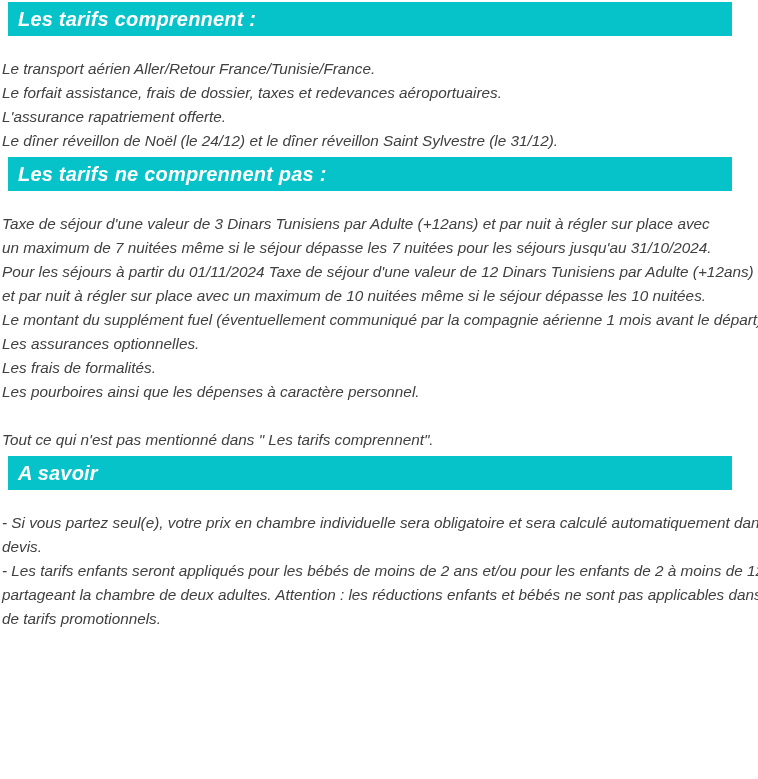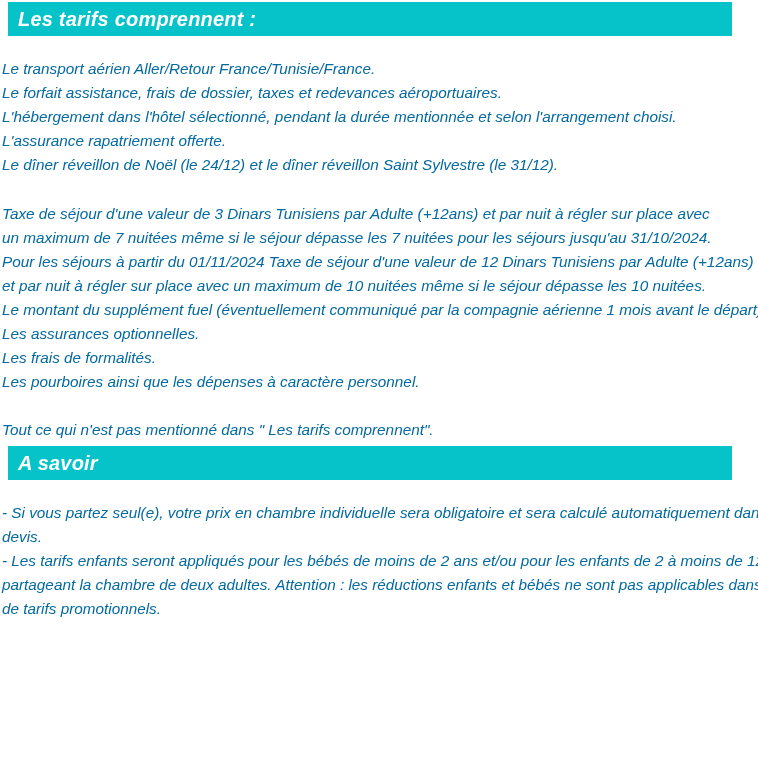--- a/index.html
+++ b/index.html
@@ -35,21 +35,21 @@
     font-size: 20px;
     font-weight: bold;
     font-style: italic;
     letter-spacing: 0.2px;
   }
   .section-body {
     padding: 21px 4px 4px 2px;
     margin-bottom: 47px;
     font-style: italic;
     font-size: 15.3px;
-    color: #0369a1;
+    color: #404040;
   }
   .section-body:last-child {
     margin-bottom: 0;
   }
   .line {
     margin: 0;
     line-height: 24px;
     white-space: nowrap;
   }
   .line.blank {
@@ -61,27 +61,29 @@
 
 <div class="page">
 
   <section class="section">
     <div class="section-bar">
       <h2 class="section-title">Les tarifs comprennent :</h2>
     </div>
     <div class="section-body">
         <p class="line">Le transport aérien Aller/Retour  France/Tunisie/France.</p>
         <p class="line">Le forfait assistance, frais de dossier, taxes et redevances aéroportuaires.</p>
-        <p class="line">L'hébergement dans l'hôtel sélectionné, pendant la durée mentionnée et selon l'arrangement choisi.</p>
         <p class="line">L'assurance rapatriement offerte.</p>
         <p class="line">Le dîner réveillon de Noël (le 24/12) et le dîner réveillon Saint Sylvestre (le 31/12).</p>
       </div>
   </section>
 
   <section class="section">
+    <div class="section-bar">
+      <h2 class="section-title">Les tarifs ne comprennent pas :</h2>
+    </div>
     <div class="section-body">
         <p class="line">Taxe de séjour d'une valeur de 3 Dinars Tunisiens par Adulte (+12ans) et par nuit à régler sur place avec</p>
         <p class="line">un maximum de 7 nuitées même si le séjour dépasse les 7 nuitées pour les séjours jusqu'au 31/10/2024.</p>
         <p class="line">Pour les séjours à partir du 01/11/2024 Taxe de séjour d'une valeur de 12 Dinars Tunisiens par Adulte (+12ans)</p>
         <p class="line">et par nuit à régler sur place avec un maximum de 10 nuitées même si le séjour dépasse les 10 nuitées.</p>
         <p class="line">Le montant du supplément fuel (éventuellement communiqué par la compagnie aérienne 1 mois avant le départ).</p>
         <p class="line">Les assurances optionnelles.</p>
         <p class="line">Les frais de formalités.</p>
         <p class="line">Les pourboires ainsi que les dépenses à caractère personnel.</p>
         <p class="line blank"></p>

